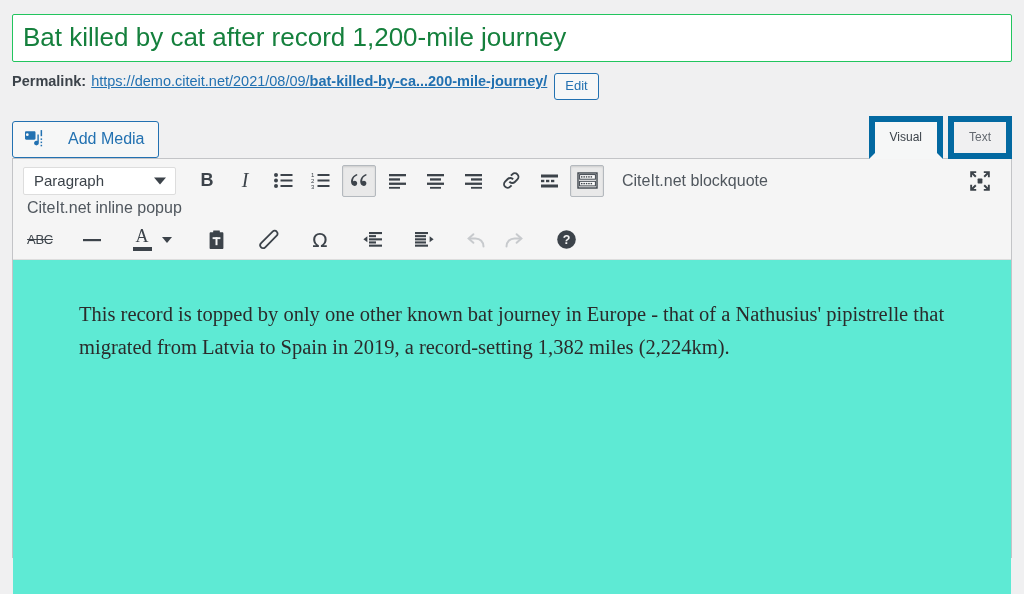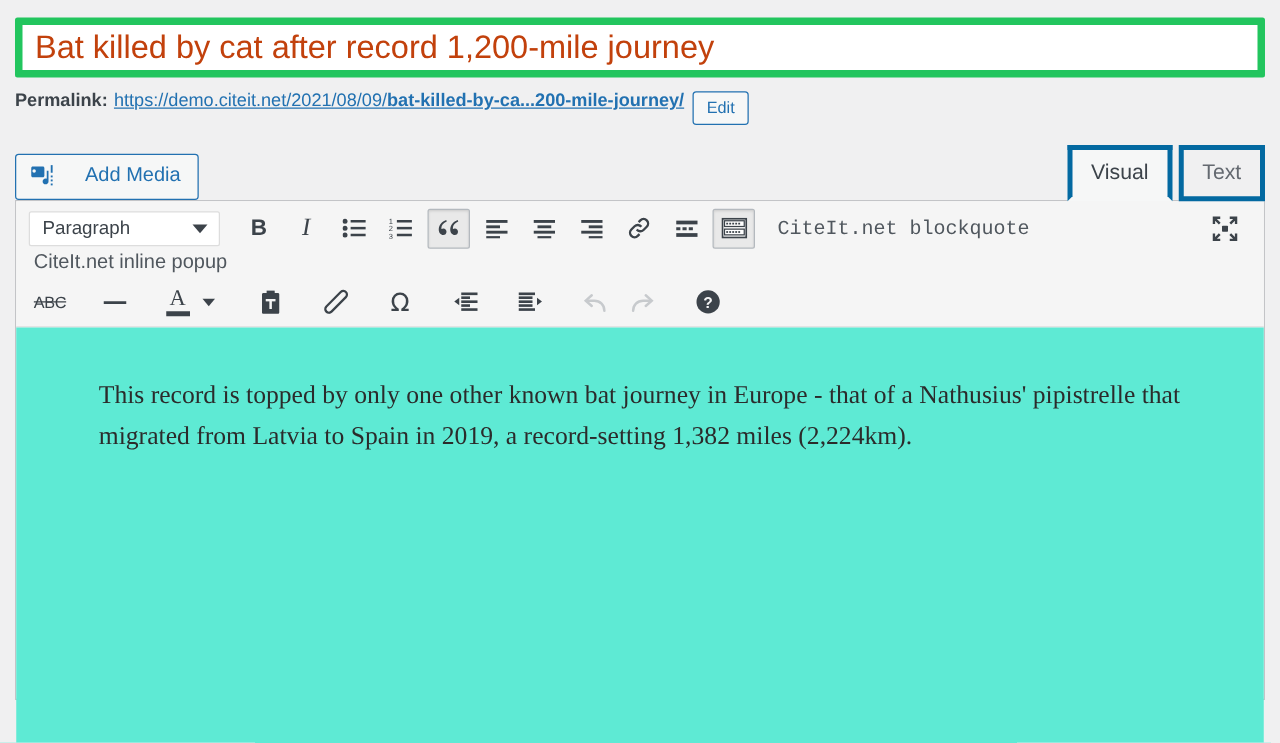--- a/index.html
+++ b/index.html
@@ -9,26 +9,26 @@
     background: #f0f0f1;
     font-family: "Liberation Sans", sans-serif;
     overflow: hidden;
   }
   .page { width: 1024px; height: 594px; position: relative; }
 
   
   .title-wrap { padding: 14px 12px 0 12px; }
   .title-input {
     width: 100%; height: 48px;
-    border: 6px solid #22c55e;
+    border: 1px solid #22c55e;
     border-radius: 2px;
     background: #fff;
     font-family: "Liberation Sans", sans-serif;
     font-size: 26px;
-    color: #c2410c;
+    color: #15803d;
     padding: 3px 10px 5px 10px;
     line-height: 40px;
     outline: none;
     display: block;
   }
 
   
   .permalink-row {
     display: flex; 
     padding: 11px 12px 0 12px;
@@ -72,23 +72,23 @@
     padding: 7px 13px 8px 11px;
     font-size: 16px;
     cursor: pointer;
     line-height: 1.1;
     font-family: "Liberation Sans", sans-serif;
   }
   .add-media-btn svg { display: block; }
 
   .tabs { display: flex; align-items: flex-end; margin-bottom: -1px; }
   .tab {
-    border: 4px solid #0369a1;
+    border: 6px solid #0369a1;
     padding: 8px 15px 9px 15px;
-    font-size: 17px;
+    font-size: 12px;
     color: #646970;
     background: #f0f0f1;
     cursor: pointer;
     margin-left: 0;
     position: relative;
     font-family: "Liberation Sans", sans-serif;
   }
   .tab.active {
     background: #f6f7f7;
     color: #3c434a;
@@ -156,21 +156,21 @@
   .sel-arrow {
     position: absolute; right: 10px; top: 50%; transform: translateY(-50%);
     width: 0; height: 0;
     border-left: 6px solid transparent;
     border-right: 6px solid transparent;
     border-top: 7px solid #3c434a;
     pointer-events: none;
   }
   .mce-label {
     font-size: 16px; color: #50575e; margin-left: 14px;
-    white-space: nowrap; font-family: Liberation Mono, monospace;
+    white-space: nowrap; font-family: Liberation Sans, sans-serif;
   }
   .row2-label {
     font-size: 16px; color: #50575e;
     padding: 0 10px 4px 14px; font-family: "Liberation Sans", sans-serif;
   }
   .spacer { flex: 1; }
   .colorbtn {
     width: 30px; height: 32px;
     display: inline-flex; flex-direction: column; align-items: center; justify-content: center;
     cursor: pointer; background: transparent; border: none; padding: 0;

